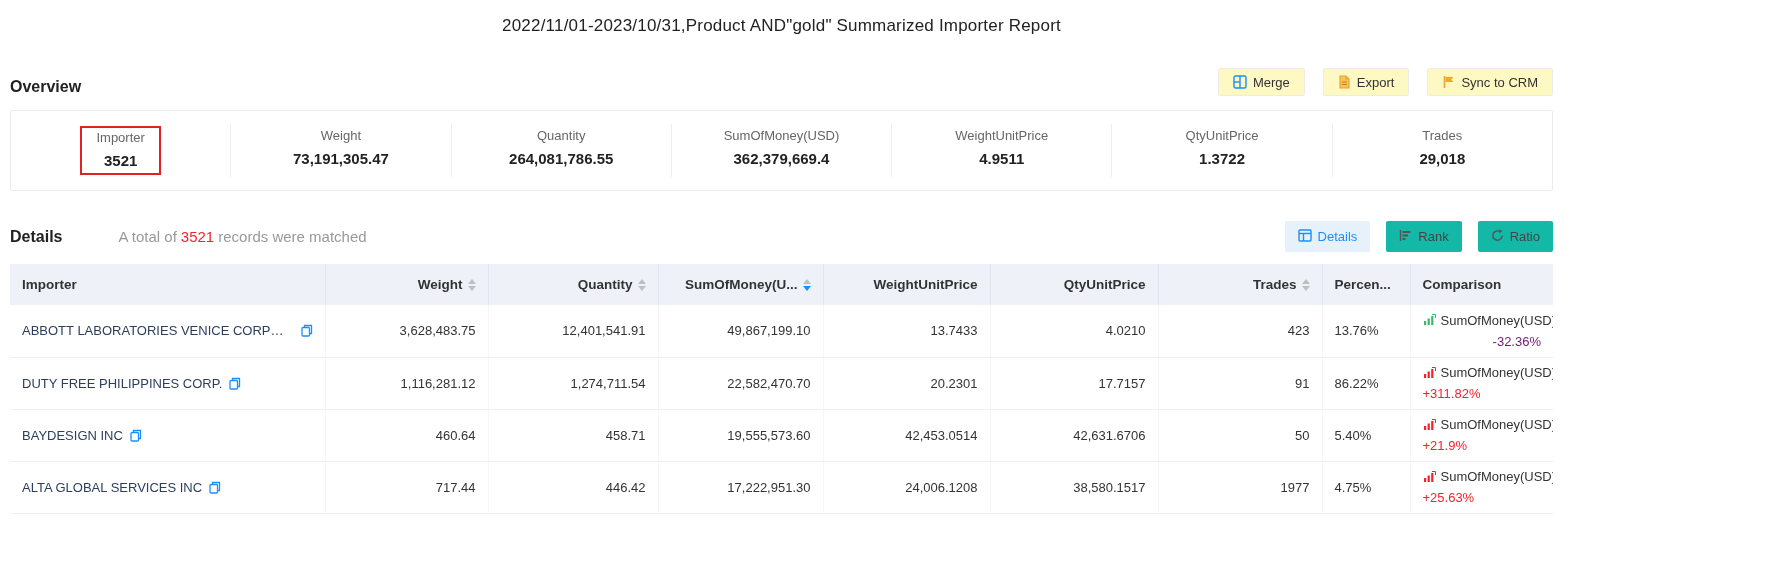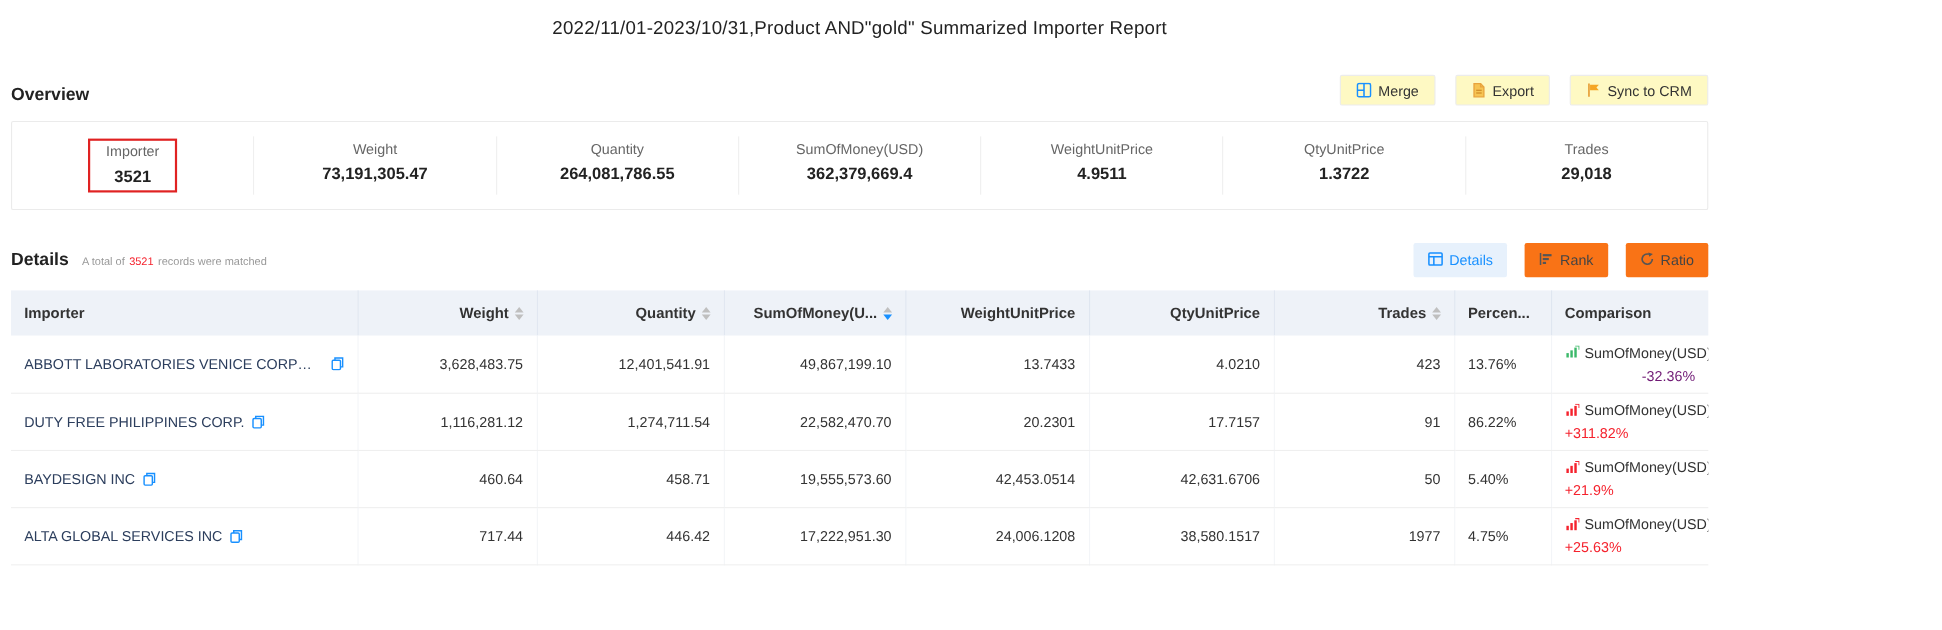--- a/index.html
+++ b/index.html
@@ -41,26 +41,26 @@
   .stat-label { font-size:13px; color:#666; }
   .stat-value { font-size:15px; font-weight:bold; color:#222; margin-top:7px; }
   .stat-inner { display:inline-block; padding:2px 14px 4px; }
   .stat-inner.highlight { border:2px solid #e02222; }
 
   
   .details-bar {
     margin-top:30px; display:flex; justify-content:space-between; align-items:center;gap:29px;
   }
   .details-left { display:flex; align-items:baseline; gap:12px; }
-  .match-text { font-size:10px; color:#999; }
+  .match-text { font-size:15px; color:#999;margin-left:44px; }
   .match-count { color:#f5222d; padding:0 4px; }
   .view-tabs { display:flex; gap:16px; }
   .view-tab {
     display:flex; align-items:center; gap:6px;
-    background:#f97316; color:#444; font-size:13px;
+    background:#14b8a6; color:#444; font-size:13px;
     padding:8px 13px; border-radius:2px; cursor:pointer; line-height:1;
   }
   .view-tab.active { background:#e7f1fc; color:#1890ff; }
 
   
   table { border-collapse:collapse; table-layout:fixed; width:1543px; margin-top:12px; }
   thead th {
     background:#eef2f8; height:41px; padding:0 12px;
     font-size:13.5px; font-weight:bold; color:#333; text-align:left;
     border-right:1px solid #dfe6f0;

